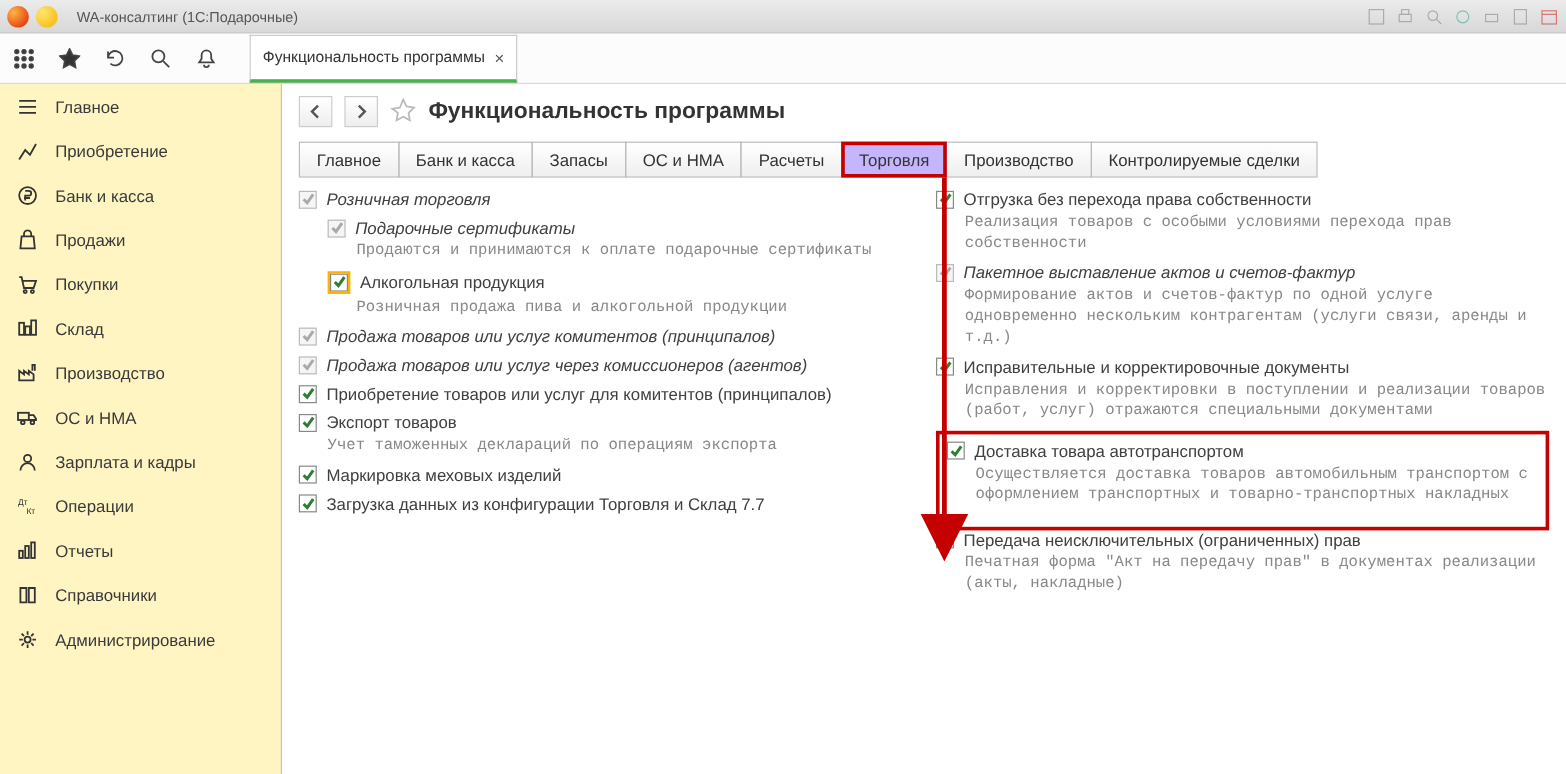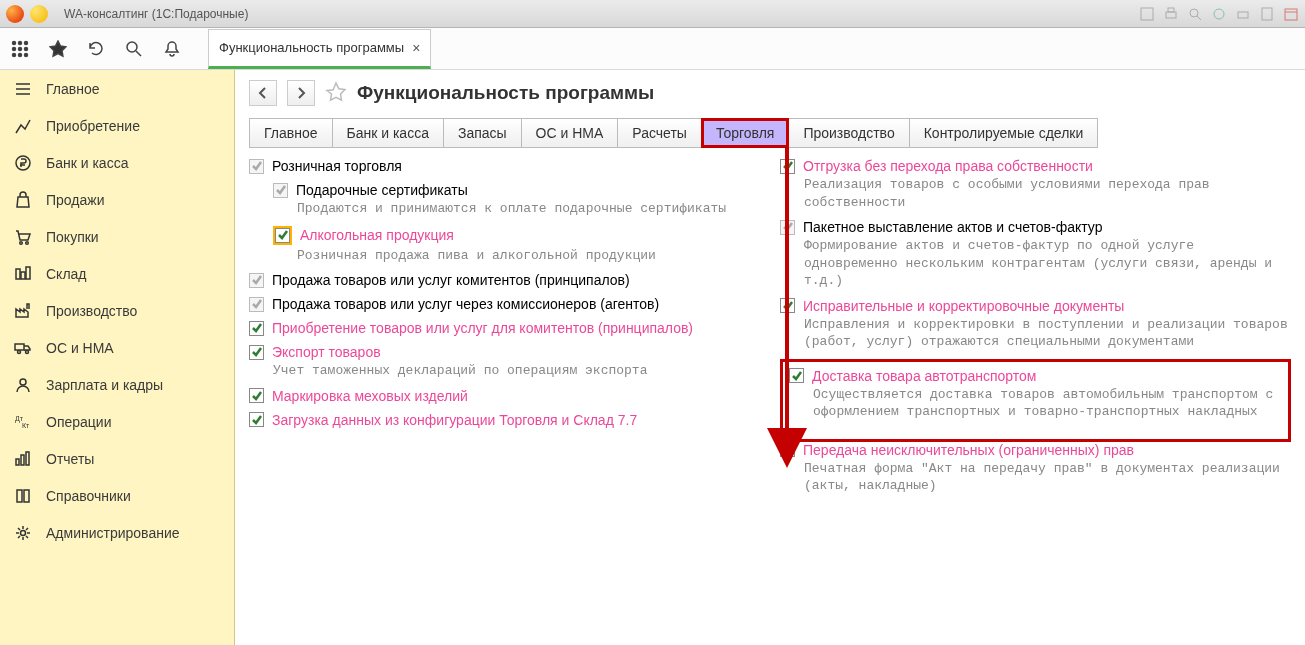--- a/index.html
+++ b/index.html
@@ -46,22 +46,22 @@
 
 .opt { margin-bottom: 8px; }
 .opt .row { display: flex; align-items: center; gap: 8px; }
 .opt .desc { color: #888; font-size: 13px; margin-left: 24px; margin-top: 2px; line-height: 1.35; font-family: Liberation Mono, monospace; }
 .opt.indent { margin-left: 24px; }
 
 .cb { width: 15px; height: 15px; border: 1px solid #888; display: inline-flex; align-items: center; justify-content: center; flex-shrink: 0; background: #fff; }
 .cb.disabled { border-color: #bbb; background: #f5f5f5; }
 .cb svg { width: 12px; height: 12px; stroke: #2e7d32; stroke-width: 2.5; fill: none; }
 .cb.disabled svg { stroke: #aaa; }
-.opt-label { font-size: 14px; color: #ec4899; }
-.opt-label.disabled { color: #000000; }
+.opt-label { font-size: 14px; color: #404040; }
+.opt-label.disabled { color: #404040; font-style: italic; }
 
 .box-red { border: 3px solid #c40000; padding: 6px 8px 10px 6px; }
 
 
 .arrow { position: absolute; pointer-events:none; }
 
 </style>
 </head>
 <body>
 

